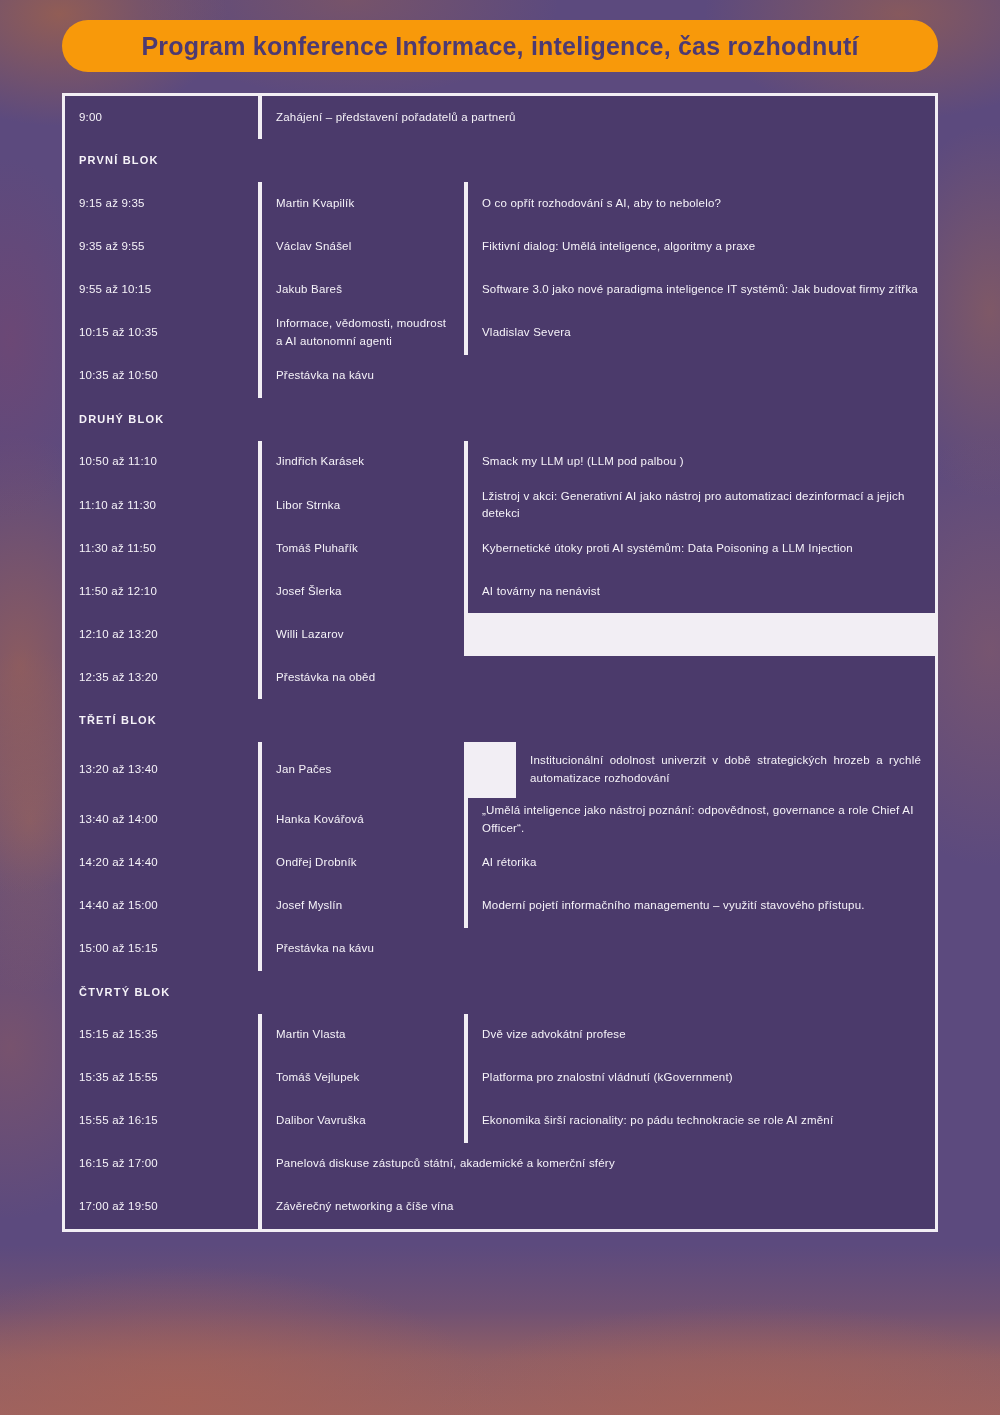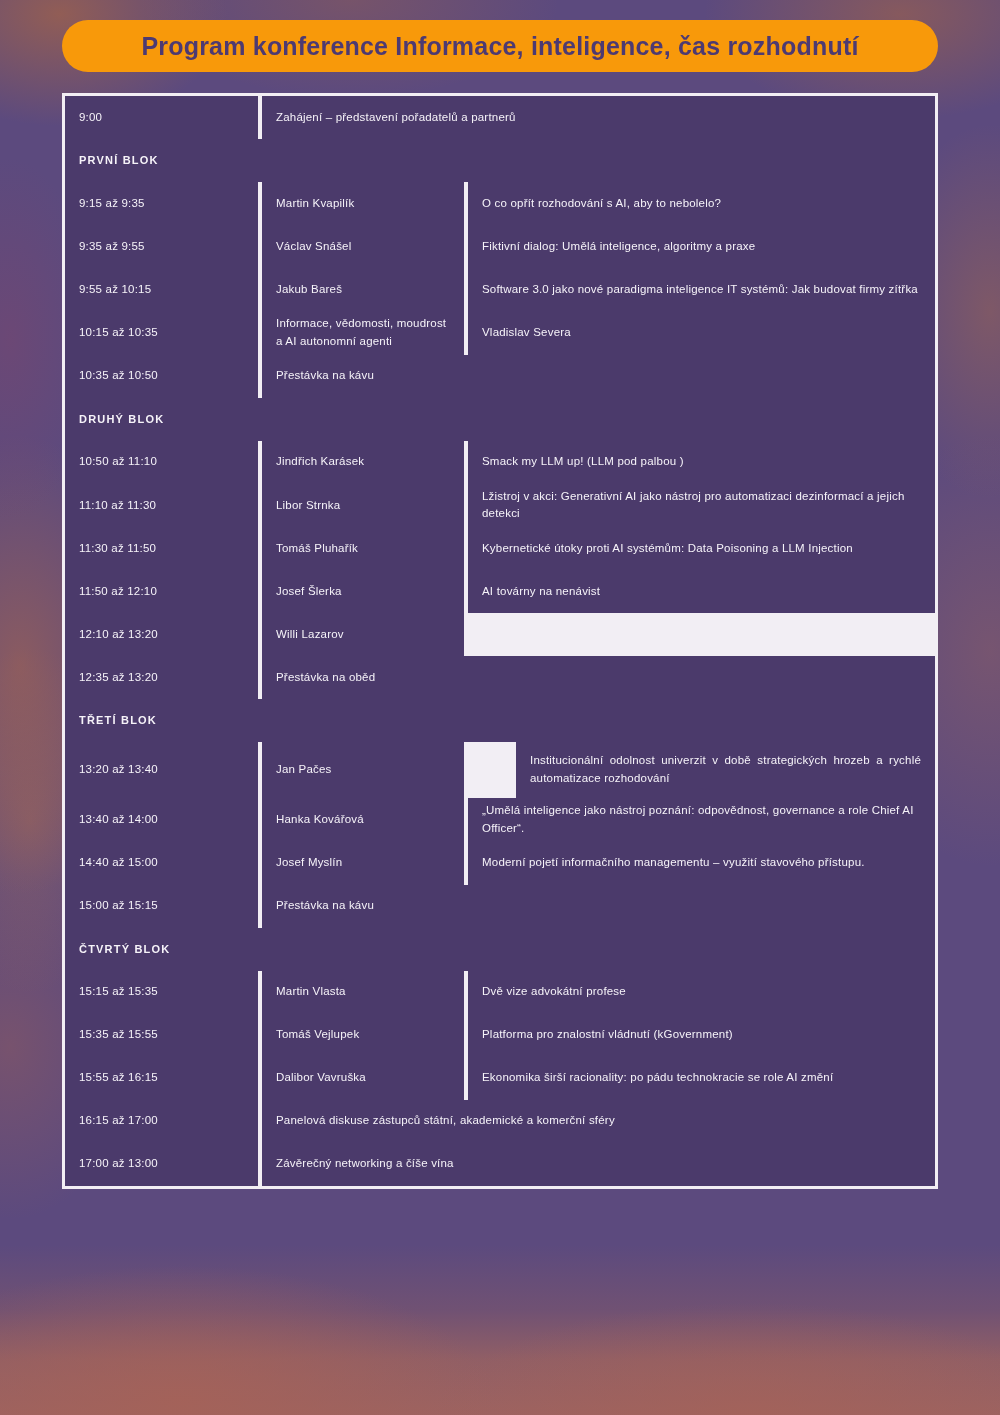--- a/index.html
+++ b/index.html
@@ -248,20 +248,31 @@
         </div>
         <div class="cell">
           <span>Hanka Kovářová</span>
         </div>
         <div class="cell">
           <span>„Umělá inteligence jako nástroj poznání: odpovědnost, governance a role Chief AI Officer“.</span>
         </div>
       </div>
       <div class="row cols3">
         <div class="cell">
+          <span>14:20 až 14:40</span>
+        </div>
+        <div class="cell">
+          <span>Ondřej Drobník</span>
+        </div>
+        <div class="cell">
+          <span>AI rétorika</span>
+        </div>
+      </div>
+      <div class="row cols3">
+        <div class="cell">
           <span>14:40 až 15:00</span>
         </div>
         <div class="cell">
           <span>Josef Myslín</span>
         </div>
         <div class="cell">
           <span>Moderní pojetí informačního managementu – využití stavového přístupu.</span>
         </div>
       </div>
       <div class="row cols2">
@@ -313,20 +324,20 @@
       <div class="row cols2">
         <div class="cell">
           <span>16:15 až 17:00</span>
         </div>
         <div class="cell">
           <span>Panelová diskuse zástupců státní, akademické a komerční sféry</span>
         </div>
       </div>
       <div class="row cols2">
         <div class="cell">
-          <span>17:00 až 13:00</span>
+          <span>17:00 až 19:50</span>
         </div>
         <div class="cell">
           <span>Závěrečný networking a číše vína</span>
         </div>
       </div>
     </div>
 </div>
 
 </body></html>

